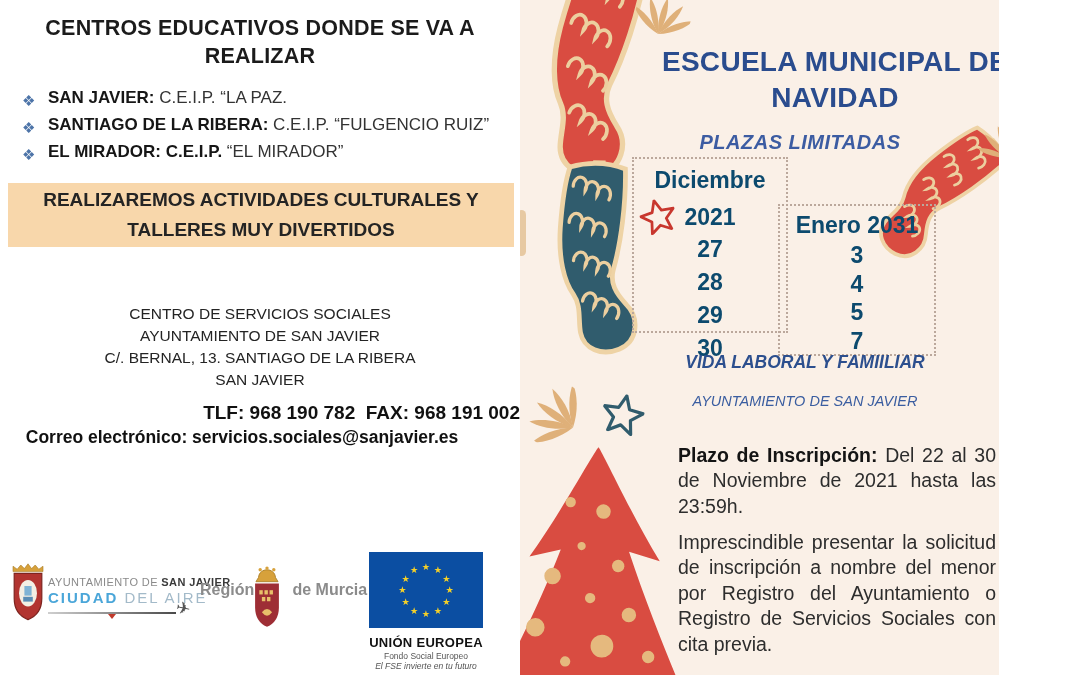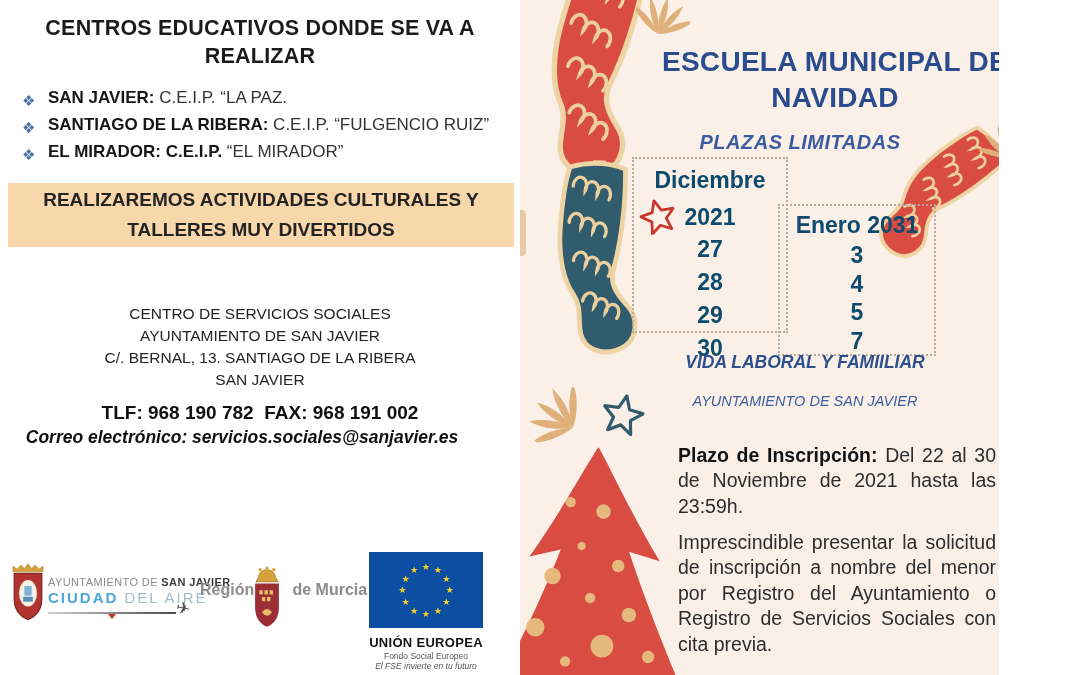--- a/index.html
+++ b/index.html
@@ -12,24 +12,24 @@
   .centers{position:absolute;left:22px;top:88px;width:486px;}
   .center-row{display:flex;align-items:flex-start;height:27px;font-size:17px;color:#222;}
   .diamond{color:#4d74a8;font-size:15px;width:26px;flex:0 0 26px;line-height:25px;}
   .center-row b{font-weight:bold;color:#161616;white-space:pre;}
   .center-row span.rest{white-space:pre;color:#333;}
   .highlight-box{position:absolute;left:8px;top:183px;width:506px;height:64px;background:#f8d7ab;
                  display:flex;align-items:center;justify-content:center;}
   .highlight-box div{width:440px;text-align:center;font-size:19px;font-weight:bold;color:#242424;line-height:30px;}
   .address{position:absolute;left:30px;top:303px;width:460px;text-align:center;
            font-size:15.5px;color:#242424;line-height:22px;}
-  .phone{position:absolute;left:0;top:402px;width:520px;text-align:center;
+  .phone{position:absolute;left:0;top:402px;width:520px;text-align:right;
          font-size:19px;font-weight:bold;color:#111;white-space:pre-wrap;}
   .email{position:absolute;left:0;top:427px;width:484px;text-align:center;
-         font-size:17.5px;font-weight:bold;color:#111;font-style:italic;}
+         font-size:17.5px;font-weight:bold;color:#111;}
   
   .sj-crest{position:absolute;left:10px;top:561px;}
   .sj-text{position:absolute;left:48px;top:576px;width:200px;}
   .sj-line1{font-size:11px;color:#8a8a8a;letter-spacing:.4px;white-space:pre;}
   .sj-line1 b{color:#3a3a3a;}
   .sj-line2{font-size:15px;font-weight:bold;letter-spacing:2px;margin-top:1px;white-space:pre;}
   .sj-line2 .ciudad{color:#4aa6d9;}
   .sj-line2 .aire{color:#a3bac9;font-weight:normal;}
   .sj-rule{position:absolute;left:48px;top:612px;width:128px;height:2px;
            background:linear-gradient(to right,#cfcfcf,#4a4a4a);}

